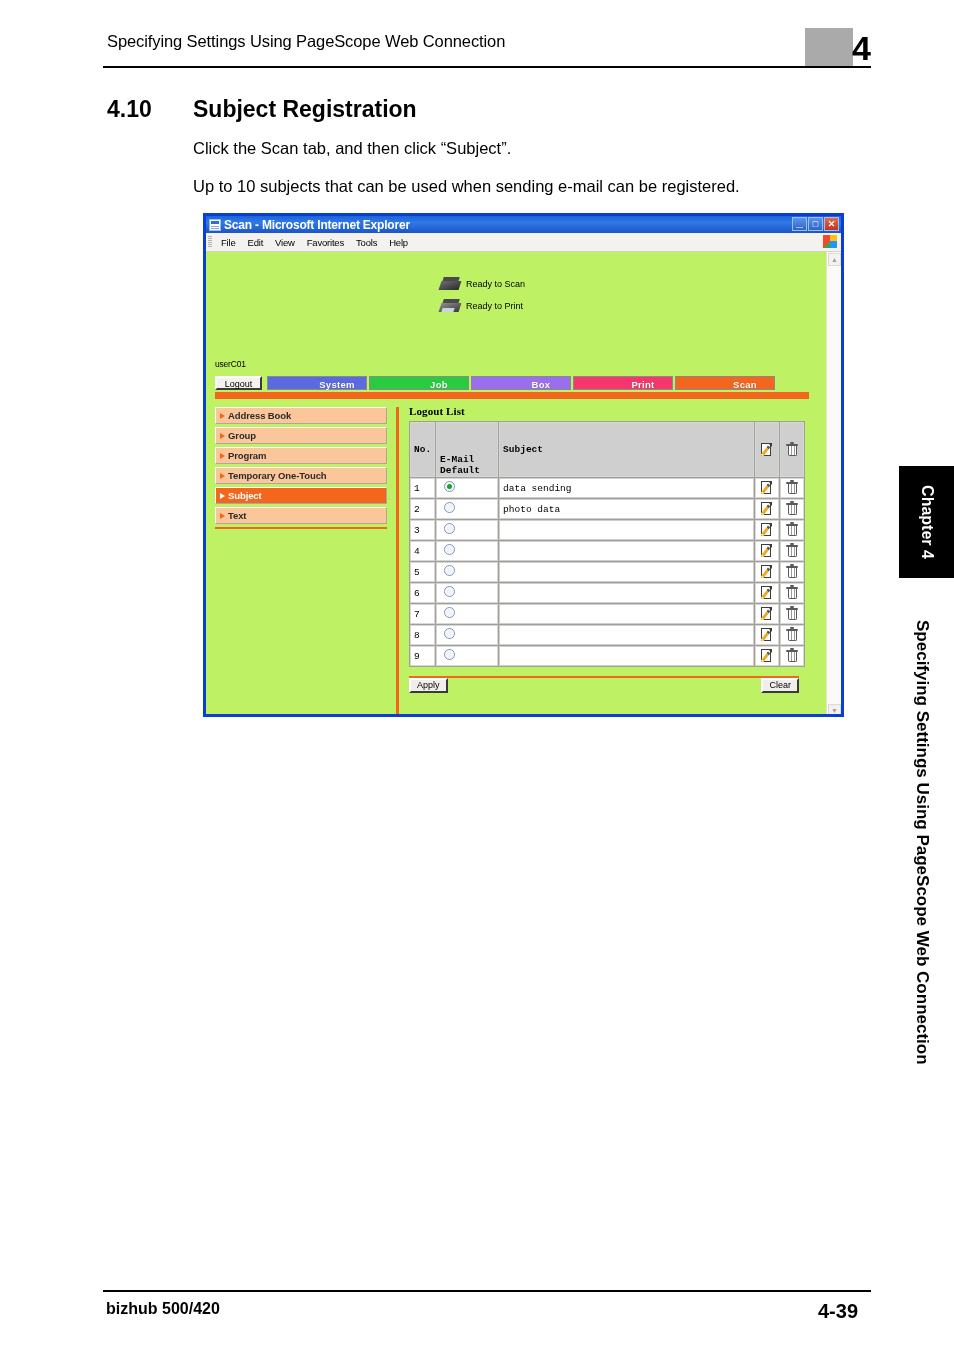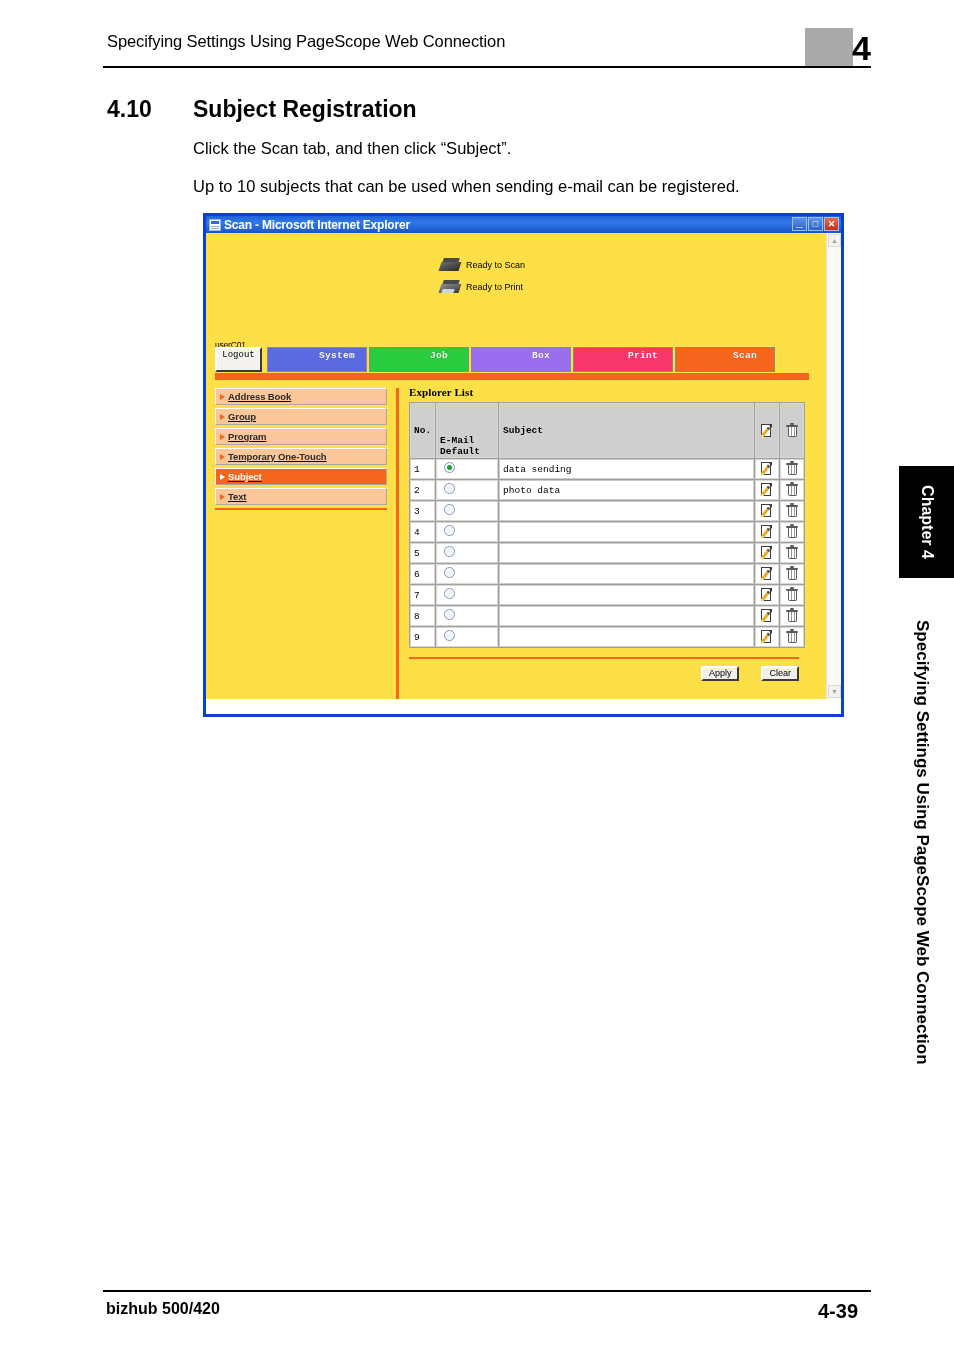--- a/index.html
+++ b/index.html
@@ -201,21 +201,21 @@
     content: "";
     position: absolute;
     left: 7px; top: 0;
     width: 7px; height: 13px;
     background: linear-gradient(to bottom,#ffc20e 0 50%, #2196f3 50% 100%);
   }
 
   .viewport {
     position: relative;
     height: 466px;
-    background: #fde047;
+    background: #bef264;
     overflow: hidden;
   }
 
   
   .scrollbar {
     position: absolute;
     right: 0; top: 0;
     width: 15px;
     height: 100%;
     background: #fbfaf7;
@@ -292,25 +292,24 @@
     position: absolute;
     left: 9px;
     top: 107px;
     font-size: 8.5px;
     color: #000;
     letter-spacing: -0.2px;
   }
   .tabrow {
     position: absolute;
     left: 9px;
-    top: 114px;
+    top: 124px;
     display: flex;
     align-items: stretch;
-    height: 25px;
-    font-family: Liberation Mono, monospace;
+    height: 14px;
   }
   .logout-btn {
     width: 47px;
     background: #f3f2ee;
     border: 2px outset #e9e7e1;
     border-color: #ffffff #8f8d87 #8f8d87 #ffffff;
     box-sizing: border-box;
     font-size: 9px;
     color: #000;
     text-align: center;
@@ -339,21 +338,20 @@
     height: 7px;
     background: #f4651d;
   }
 
   
   .sidebar {
     position: absolute;
     left: 9px;
     top: 155px;
     width: 172px;
-    text-decoration: underline;
   }
   .side-item {
     height: 17px;
     background: #fbc79a;
     border: 1px solid #ada89f;
     border-top-color: #ffffff;
     border-left-color: #ffffff;
     box-sizing: border-box;
     margin-bottom: 3px;
     display: flex;
@@ -529,23 +527,23 @@
 
   .footer-rule {
     width: 390px;
     height: 2px;
     background: #f4651d;
     margin-top: 9px;
   }
   .btn-row {
     width: 390px;
     display: flex;
-    justify-content: flex-end;
+    justify-content: space-between;
     gap: 22px;
-    margin-top: 7px;
+    margin-top: 0;
   }
   .form-btn {
     min-width: 36px;
     padding: 0 6px;
     height: 15px;
     background: #f1efeb;
     border: 2px outset #e9e7e1;
     border-color: #ffffff #8f8d87 #8f8d87 #ffffff;
     box-sizing: border-box;
     font-size: 9px;
@@ -646,20 +644,30 @@
         </div>
       <div class="tb-btn">
           <span class="glyph">□</span>
         </div>
       <div class="tb-btn close">
           <span class="glyph">✕</span>
         </div>
     </div>
   </div>
 
+  <div class="menubar">
+    <div class="grip"></div>
+    <div class="menu-item">File</div>
+    <div class="menu-item">Edit</div>
+    <div class="menu-item">View</div>
+    <div class="menu-item">Favorites</div>
+    <div class="menu-item">Tools</div>
+    <div class="menu-item">Help</div>
+    <div class="win-flag"></div>
+  </div>
 
   <div class="viewport">
 
     <div class="scrollbar">
       <div class="sb-arrow up">▲</div>
       <div class="sb-arrow down">▼</div>
     </div>
 
     <div class="status-block">
       <div class="status-row">
@@ -716,21 +724,21 @@
       <div class="side-item">
         <span class="arrow"></span>
         <span>Text</span>
       </div>
       <div class="side-underline"></div>
     </div>
 
     <div class="vdivider"></div>
 
     <div class="content">
-      <div class="content-title">Explorer List</div>
+      <div class="content-title">Logout List</div>
 
       <table class="subject-table">
         <thead>
           <tr>
             <th class="col-no">No.</th>
             <th class="col-def">
               <span class="hdr-def-l1">E-Mail</span>
               <span class="hdr-def-l2">Default</span>
             </th>
             <th class="col-subj">Subject</th>

